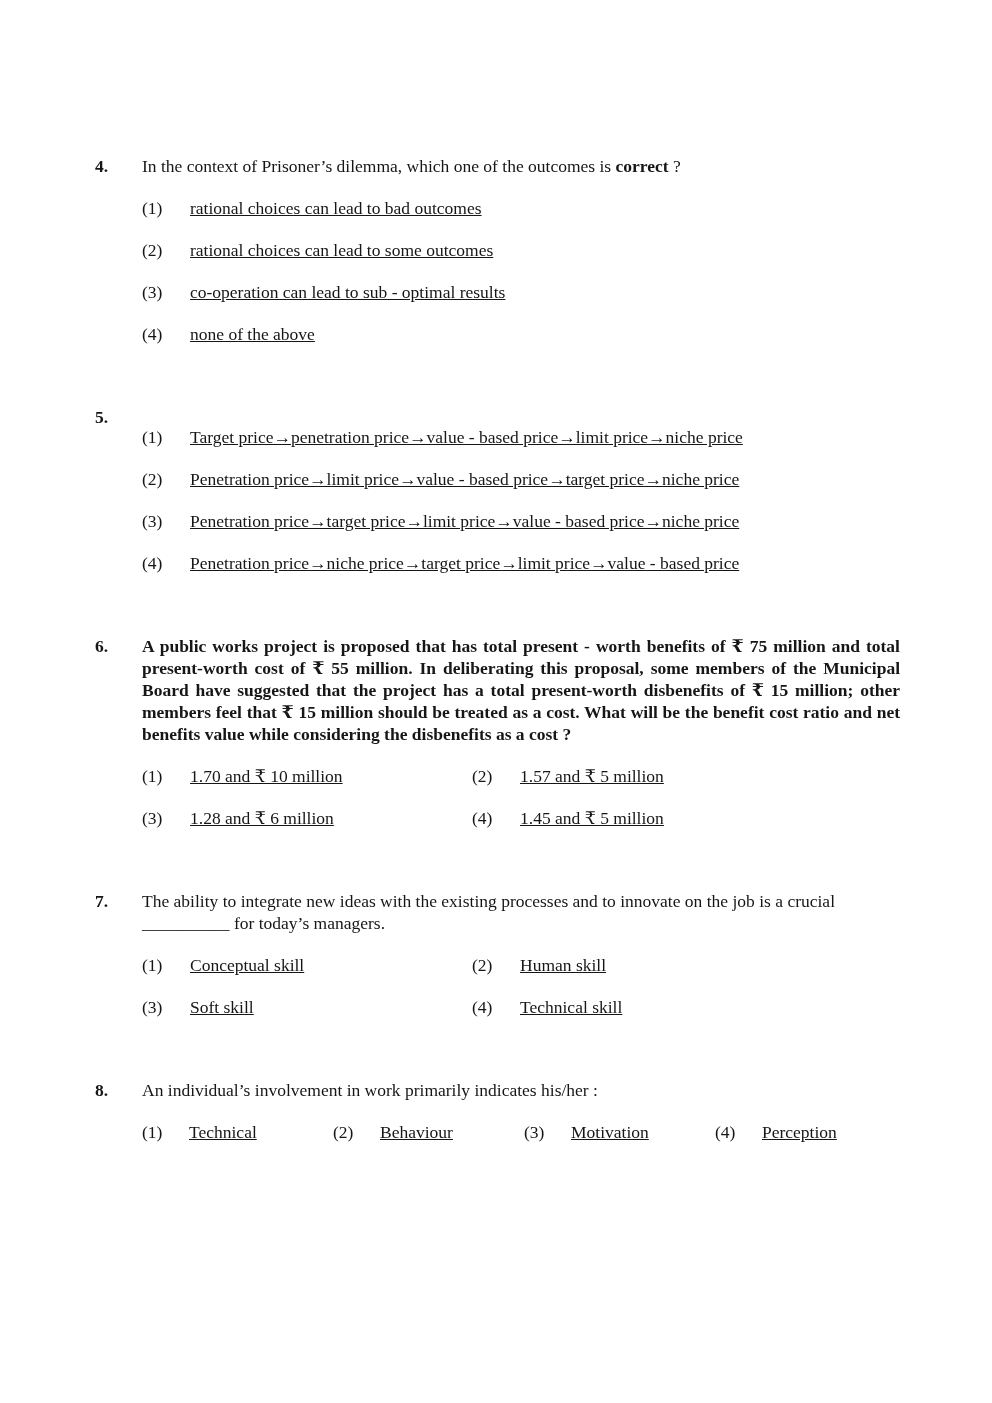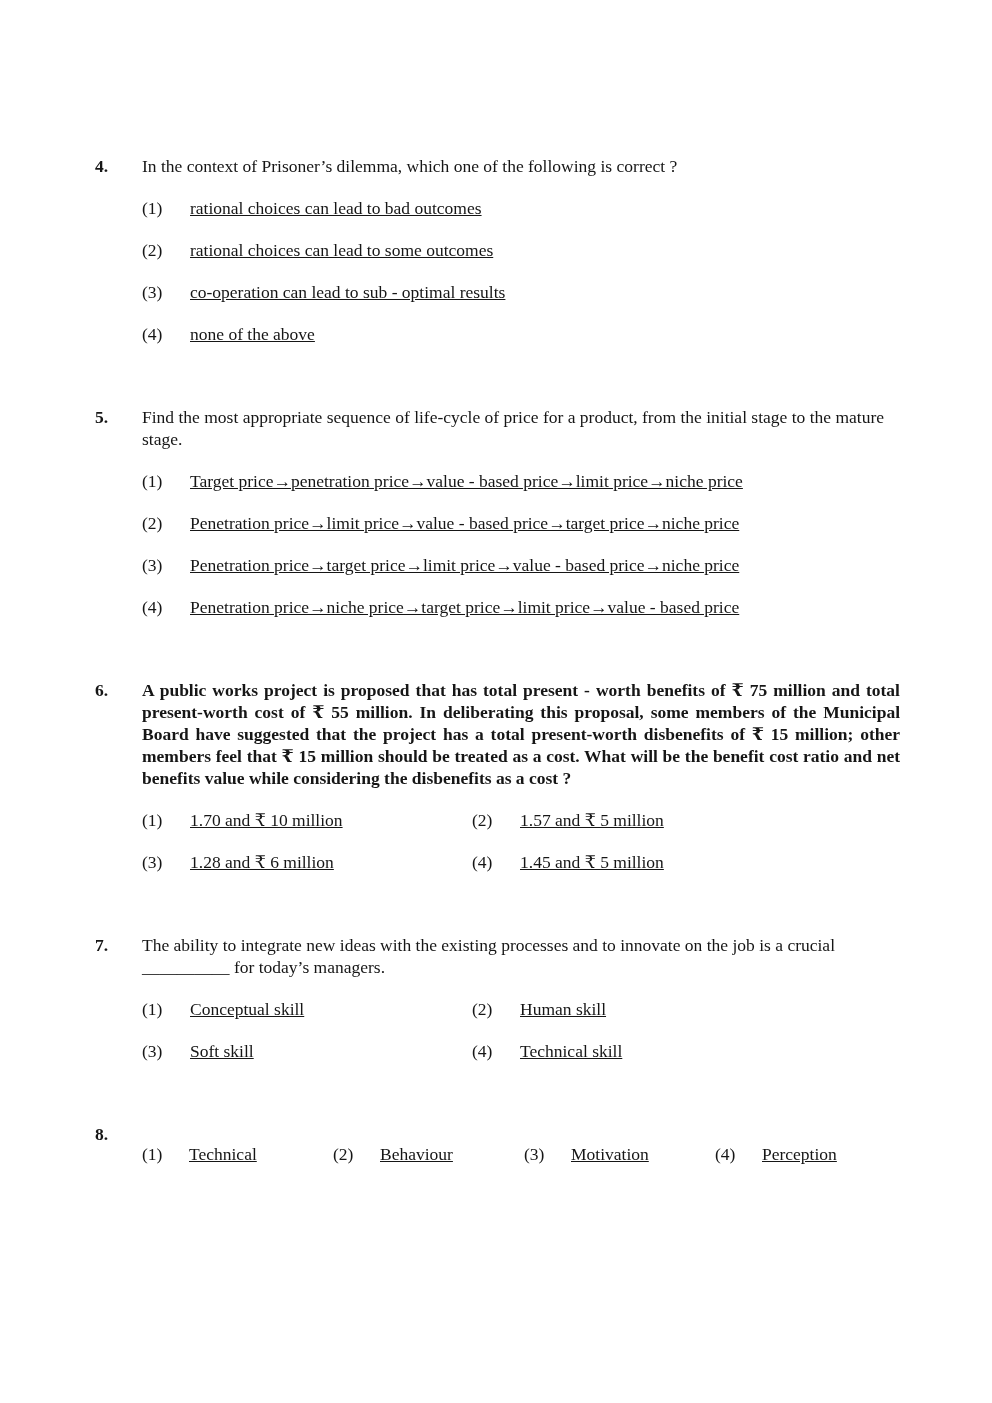--- a/index.html
+++ b/index.html
@@ -28,21 +28,21 @@
   }
   .question:first-child { margin-top: 0; }
   .qnum {
     flex: none;
     width: 47px;
     font-weight: bold;
   }
   .qbody { flex: 1; min-width: 0; }
   .prompt { margin: 0; }
   .prompt.justify { text-align: justify; font-weight: bold; }
-  .prompt b { font-weight: normal; }
+  .prompt b { font-weight: bold; }
   .opt {
     display: flex;
     margin-top: 20px;
   }
   .olabel {
     flex: none;
     width: 48px;
   }
   .otext { flex: 1; min-width: 0; text-decoration: underline; }
   
@@ -59,21 +59,21 @@
   .opts-row .otext { flex: none; }
 </style>
 </head>
 <body>
 
 <div class="page">
 
   <div class="question">
     <div class="qnum">4.</div>
     <div class="qbody">
-      <p class="prompt"><span>In the context of Prisoner’s dilemma, which one of the following is </span><b>correct</b><span> ?</span></p>
+      <p class="prompt"><span>In the context of Prisoner’s dilemma, which one of the outcomes is </span><b>correct</b><span> ?</span></p>
       <div class="opts">
         <div class="opt">
           <span class="olabel">(1)</span>
           <span class="otext">rational choices can lead to bad outcomes</span>
         </div>
         <div class="opt">
           <span class="olabel">(2)</span>
           <span class="otext">rational choices can lead to some outcomes</span>
         </div>
         <div class="opt">
@@ -84,21 +84,20 @@
           <span class="olabel">(4)</span>
           <span class="otext">none of the above</span>
         </div>
       </div>
     </div>
   </div>
 
   <div class="question">
     <div class="qnum">5.</div>
     <div class="qbody">
-      <p class="prompt">Find the most appropriate sequence of life-cycle of price for a product, from the initial stage to the mature stage.</p>
       <div class="opts">
         <div class="opt">
           <span class="olabel">(1)</span>
           <span class="otext">Target price→penetration price→value - based price→limit price→niche price</span>
         </div>
         <div class="opt">
           <span class="olabel">(2)</span>
           <span class="otext">Penetration price→limit price→value - based price→target price→niche price</span>
         </div>
         <div class="opt">
@@ -159,20 +158,21 @@
           <span class="olabel">(4)</span>
           <span class="otext">Technical skill</span>
         </div>
       </div>
     </div>
   </div>
 
   <div class="question">
     <div class="qnum">8.</div>
     <div class="qbody">
+      <p class="prompt">An individual’s involvement in work primarily indicates his/her :</p>
       <div class="opts opts-row">
         <div class="opt">
           <span class="olabel">(1)</span>
           <span class="otext">Technical</span>
         </div>
         <div class="opt">
           <span class="olabel">(2)</span>
           <span class="otext">Behaviour</span>
         </div>
         <div class="opt">

